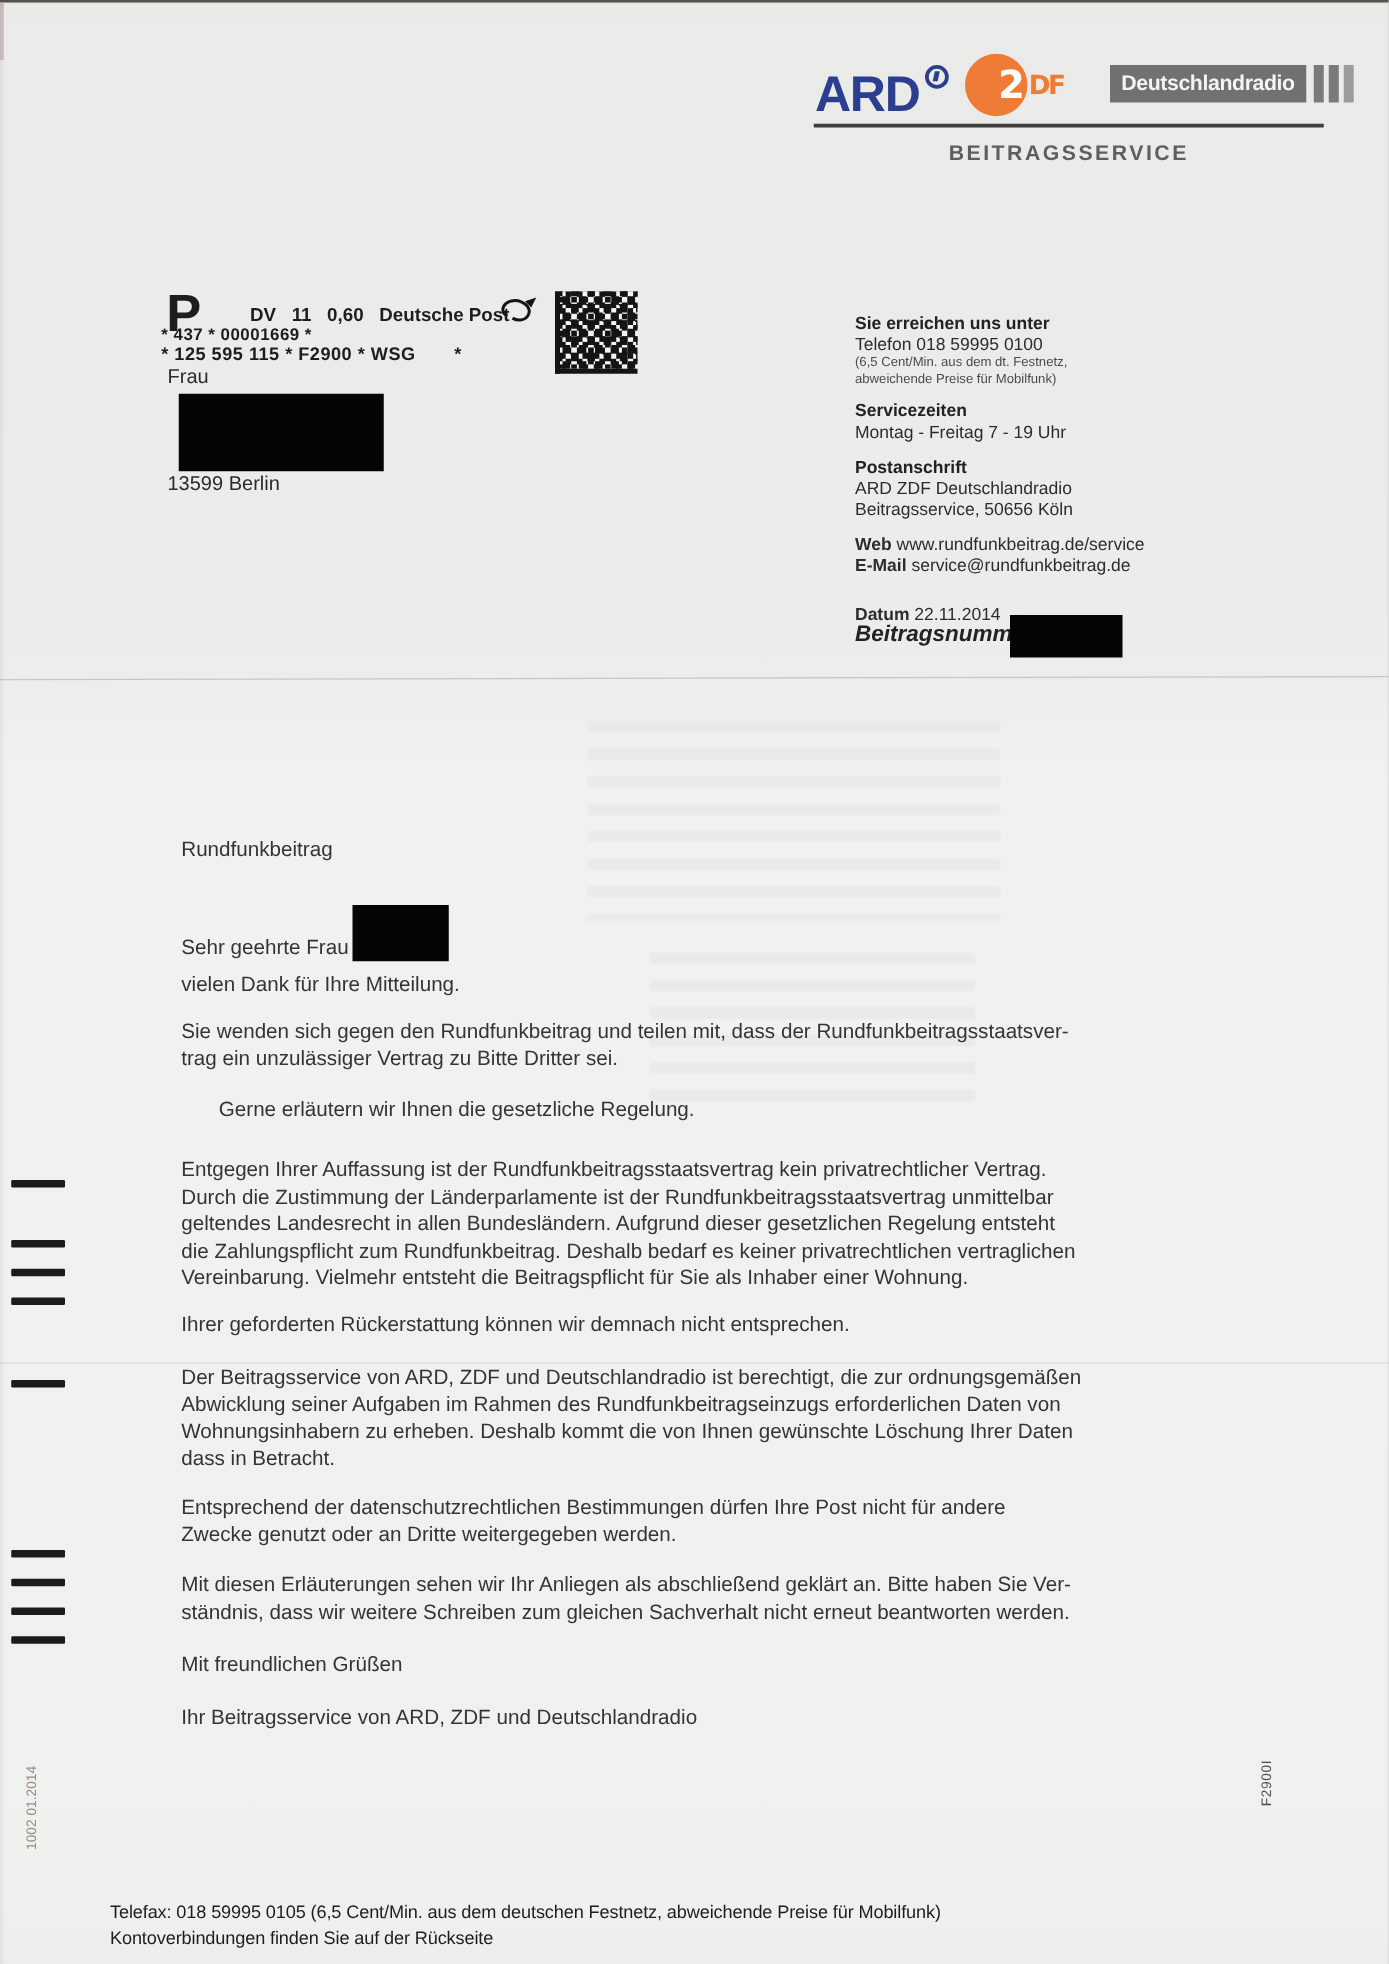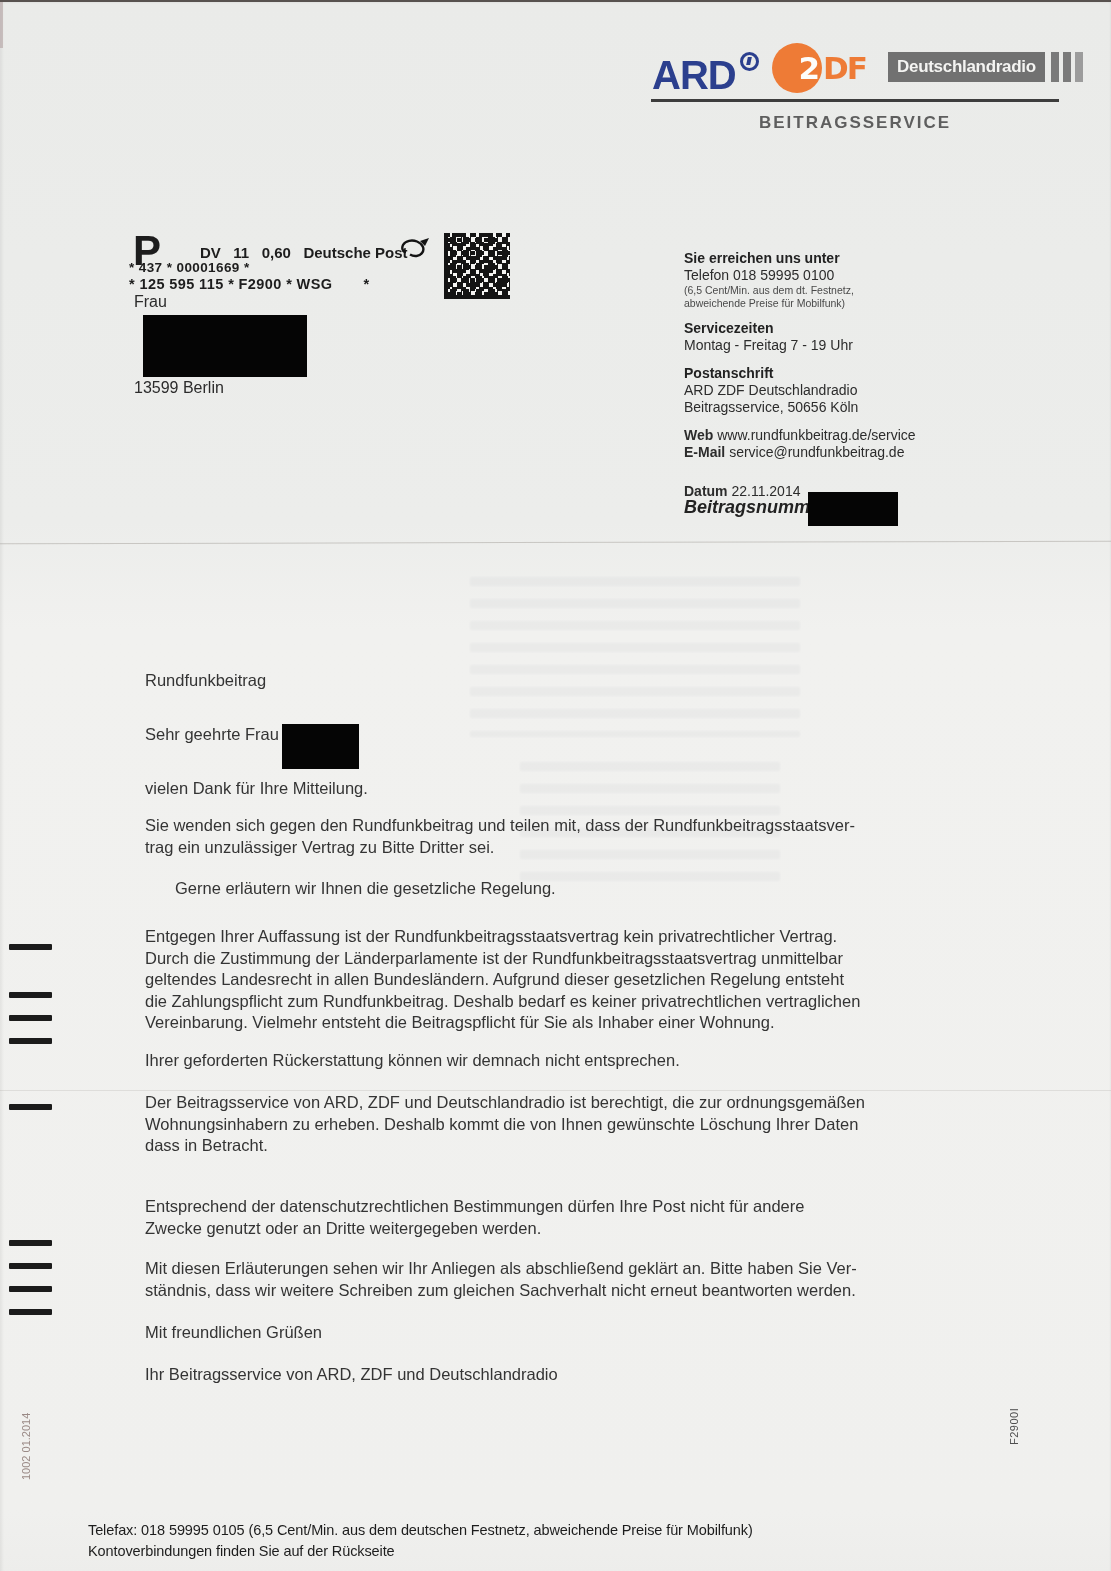--- a/index.html
+++ b/index.html
@@ -17,21 +17,21 @@
   .abs{position:absolute;}
 
   
   .ard-text{font-weight:800;font-size:40px;letter-spacing:-1px;line-height:1;}
   .ard-ring{display:inline-block;width:13px;height:13px;border:3px solid #2b3f8e;border-radius:50%;
             vertical-align:18px;margin-left:4px;position:relative;}
   .ard-ring::after{content:"";position:absolute;left:4px;top:2px;width:4px;height:8px;background:#2b3f8e;transform:skewX(-12deg);}
   .zdf{display:flex;align-items:center;}
   .zdf-ball{width:50px;height:50px;border-radius:50%;position:relative;}
   .zdf-2{position:absolute;right:2px;top:7px;font-size:31px;font-weight:800;color:#fdfdfb;font-family:"DejaVu Sans",sans-serif;}
-  .zdf-df{font-size:31px;font-weight:800;letter-spacing:-2px;margin-left:1px;font-family:"DejaVu Sans",sans-serif;}
+  .zdf-df{font-size:21px;font-weight:800;letter-spacing:-2px;margin-left:1px;font-family:"DejaVu Sans",sans-serif;}
   .dr-box{height:30px;display:flex;align-items:center;padding:0 9px;color:#f4f4f2;font-size:17px;font-weight:700;letter-spacing:-0.3px;}
   .dr-bars{display:flex;gap:4px;margin-left:6px;height:30px;}
   .dr-bars span{display:block;width:8px;height:30px;}
   .rule{height:3px;background:#3d3d3d;}
   .bs-title{font-size:17px;font-weight:700;color:#5e5e5e;letter-spacing:2px;text-align:center;}
 
   
   .p-big{font-size:42px;font-weight:800;color:#1d1d1d;line-height:1;}
   .meter{font-size:15px;font-weight:700;color:#1d1d1d;white-space:pre;}
   .code{font-size:13.5px;font-weight:700;color:#1d1d1d;white-space:pre;letter-spacing:.4px;}
@@ -49,21 +49,21 @@
 
   
   .info{font-size:14px;line-height:17px;color:#2c2c2c;width:280px;}
   .info b{font-weight:700;color:#222;margin-top:44px;}
   .info .small{font-size:10.5px;line-height:12.5px;color:#4a4a4a;}
   .info .gap{height:11px;}
   .inline-lbl{font-weight:700;}
 
   
   .body-txt{font-size:16.5px;line-height:21.5px;color:#343434;width:860px;}
-  .sal-row{display:flex;align-items:flex-start;gap:3px;}
+  .sal-row{display:flex;align-items:flex-end;gap:3px;}
 
   
   .mark{position:absolute;left:9px;width:43px;height:6px;background:#1b1b1b;border-radius:1px;}
   .crease{position:absolute;left:0;width:100%;height:1px;background:#a9a5a0;opacity:.55;}
   .vtext{transform:rotate(-90deg);transform-origin:0 0;white-space:nowrap;font-size:11px;}
   .bleed{position:absolute;background:repeating-linear-gradient(180deg,#5c6a7a 0 9px,transparent 9px 22px);opacity:.045;filter:blur(1px);}
 
   
   .footer{font-size:14.5px;line-height:21px;color:#1d1d1d;letter-spacing:-0.1px;}
   .corner-smudge{position:absolute;left:0;top:0;width:3px;height:46px;background:#b3a2a2;opacity:.6;}
@@ -170,20 +170,21 @@
   <div class="abs body-txt" style="left:145px;top:924px;">
       <div>Entgegen Ihrer Auffassung ist der Rundfunkbeitragsstaatsvertrag kein privatrechtlicher Vertrag.</div>
       <div>Durch die Zustimmung der Länderparlamente ist der Rundfunkbeitragsstaatsvertrag unmittelbar</div>
       <div>geltendes Landesrecht in allen Bundesländern. Aufgrund dieser gesetzlichen Regelung entsteht</div>
       <div>die Zahlungspflicht zum Rundfunkbeitrag. Deshalb bedarf es keiner privatrechtlichen vertraglichen</div>
       <div>Vereinbarung. Vielmehr entsteht die Beitragspflicht für Sie als Inhaber einer Wohnung.</div>
     </div>
   <div class="abs body-txt" style="left:145px;top:1048px;">Ihrer geforderten Rückerstattung können wir demnach nicht entsprechen.</div>
   <div class="abs body-txt" style="left:145px;top:1090px;">
       <div>Der Beitragsservice von ARD, ZDF und Deutschlandradio ist berechtigt, die zur ordnungsgemäßen</div>
+      <div>Abwicklung seiner Aufgaben im Rahmen des Rundfunkbeitragseinzugs erforderlichen Daten von</div>
       <div>Wohnungsinhabern zu erheben. Deshalb kommt die von Ihnen gewünschte Löschung Ihrer Daten</div>
       <div>dass in Betracht.</div>
     </div>
   <div class="abs body-txt" style="left:145px;top:1194px;">
       <div>Entsprechend der datenschutzrechtlichen Bestimmungen dürfen Ihre Post nicht für andere</div>
       <div>Zwecke genutzt oder an Dritte weitergegeben werden.</div>
     </div>
   <div class="abs body-txt" style="left:145px;top:1256px;">
       <div>Mit diesen Erläuterungen sehen wir Ihr Anliegen als abschließend geklärt an. Bitte haben Sie Ver-</div>
       <div>ständnis, dass wir weitere Schreiben zum gleichen Sachverhalt nicht erneut beantworten werden.</div>

